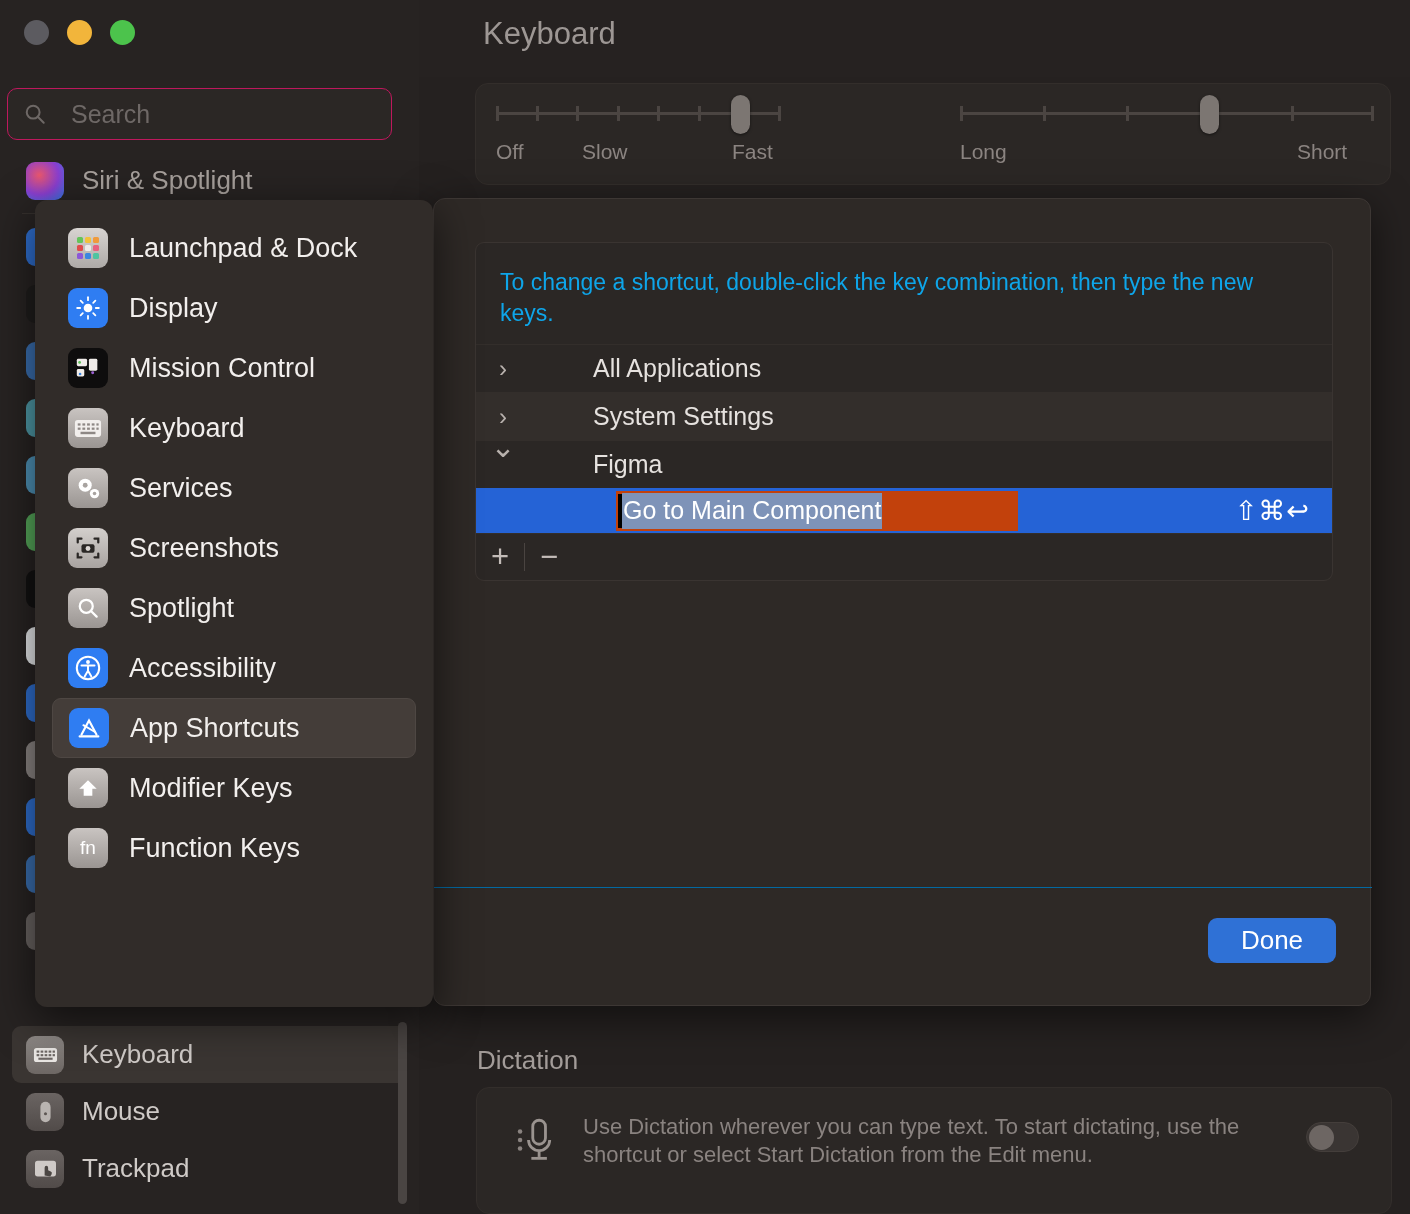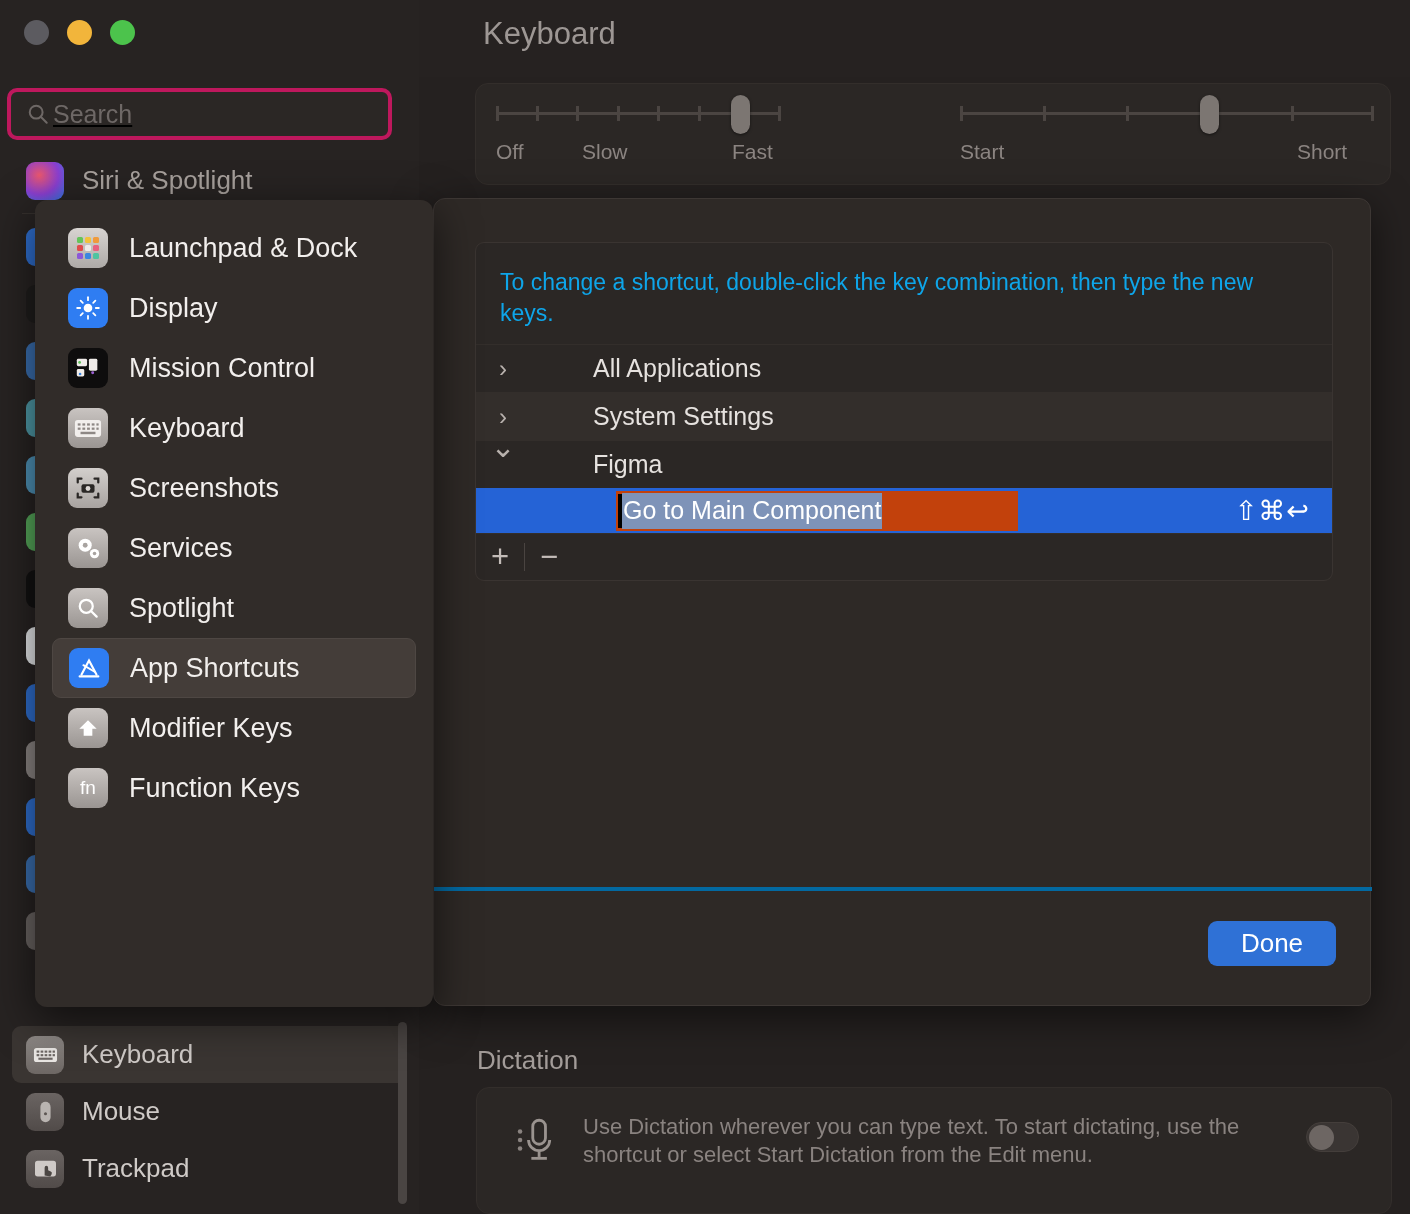--- a/index.html
+++ b/index.html
@@ -17,23 +17,23 @@
     background: #272322;
   }
   .titlebar-lights { position: absolute; left: 24px; top: 20px; display: flex; gap: 18px; }
   .light { width: 25px; height: 25px; border-radius: 50%; }
   .light.close  { background: #5c5b60; }
   .light.min    { background: #f2b53b; }
   .light.max    { background: #4cc34c; }
 
   .search-box {
     position: absolute; left: 7px; top: 88px; width: 385px; height: 52px;
-    border: 4px solid #be185d; border-radius: 10px;
+    border: 1px solid #be185d; border-radius: 10px;
     background: #2b2725;
-    display: flex; align-items: center; padding-left: 16px; gap: 4px; text-decoration: underline;
+    display: flex; align-items: center; padding-left: 16px; gap: 25px;
   }
   .search-ico { width: 22px; height: 22px; flex: 0 0 22px; }
   .search-ph { color: #6e6866; font-size: 25px; }
 
   .sidebar-scroller { position: absolute; left: 0; top: 148px; width: 419px; height: 1066px; overflow: hidden; }
   .side-row {
     display: flex; align-items: center; gap: 18px;
     height: 57px; margin: 0 12px; padding-left: 14px; border-radius: 9px;
   }
   .side-row.sel { background: #3a3532; }
@@ -97,21 +97,21 @@
 
   
   .sheet {
     position: absolute; left: 433px; top: 198px; width: 938px; height: 808px;
     background: #2e2926; border: 1px solid #3d3734; border-radius: 12px;
     box-shadow: 0 10px 40px rgba(0,0,0,.55);
   }
   .sheet-body { position: absolute; left: 0; top: 0; width: 938px; height: 690px; }
   .sheet-footer {
     position: absolute; left: 0; bottom: 0; width: 938px; height: 118px;
-    border-top: 4px solid #0369a1;
+    border-top: 1px solid #0369a1;
   }
   .done-btn {
     position: absolute; right: 36px; top: 30px; width: 128px; height: 45px;
     background: #2f71d6; border: none; border-radius: 9px;
     color: #ffffff; font-size: 26px; font-family: "Liberation Sans", sans-serif;
     cursor: pointer;
   }
 
   .shortcut-panel {
     position: absolute; left: 41px; top: 43px; width: 858px; height: 339px;
@@ -317,21 +317,21 @@
 
       <div class="slider-wrap" style="left:484px; top:8px; width:400px;">
         <div class="track" style="left:0; width:414px;"></div>
         <div class="tick" style="left:0"></div>
           <div class="tick" style="left:83px"></div>
         <div class="tick" style="left:166px"></div>
           <div class="tick" style="left:248px"></div>
         <div class="tick" style="left:331px"></div>
           <div class="tick" style="left:411px"></div>
         <div class="knob" style="left:240px;"></div>
-        <span class="slabel" style="left:0;">Start</span>
+        <span class="slabel" style="left:0;">Long</span>
         <span class="slabel" style="left:337px;">Short</span>
       </div>
     </div>
 
     <div class="dictation-title" style="left:58px; top:1045px;">Dictation</div>
     <div class="card dict-card">
       <span class="dict-ico">
         <svg viewBox="0 0 30 34" width="44" height="48">
           <g fill="#8a8380">
               <circle cx="3" cy="11" r="1.6"></circle>
@@ -457,55 +457,65 @@
                 <rect x="14" y="9" width="3" height="2.4"></rect>
                 <rect x="19" y="9" width="3" height="2.4"></rect>
                 <rect x="24" y="9" width="2.4" height="2.4"></rect>
                 <rect x="7" y="13.5" width="16" height="2.6"></rect>
               </g>
             </svg>
           </span>
           <span class="pop-lbl">Keyboard</span>
         </div>
         <div class="pop-row">
+          <span class="pico" style="background:linear-gradient(#c9c4c1,#9a9592)">
+            <svg viewBox="0 0 30 30" width="28" height="28">
+              <g fill="#ffffff">
+                <circle cx="12" cy="12" r="7"></circle>
+                <circle cx="22" cy="21" r="5"></circle>
+              </g>
+              <circle cx="12" cy="12" r="2.6" fill="#a8a3a0"></circle>
+              <circle cx="22" cy="21" r="1.9" fill="#a8a3a0"></circle>
+            </svg>
+          </span>
+          <span class="pop-lbl">Services</span>
+        </div>
+        <div class="pop-row">
           <span class="pico" style="background:linear-gradient(#d3cfcc,#a8a3a0)">
             <svg viewBox="0 0 30 30" width="28" height="28">
               <g stroke="#2a2725" stroke-width="2.4" fill="none" stroke-linecap="round">
                 <path d="M4 9 V5 h4"></path>
                 <path d="M22 5 h4 v4"></path>
                 <path d="M26 21 v4 h-4"></path>
                 <path d="M8 25 H4 v-4"></path>
               </g>
               <rect x="8" y="11" width="14" height="9" rx="2" fill="#2a2725"></rect>
               <circle cx="15" cy="15.5" r="2.6" fill="#ddd8d5"></circle>
             </svg>
           </span>
           <span class="pop-lbl">Screenshots</span>
         </div>
         <div class="pop-row">
           <span class="pico" style="background:linear-gradient(#c9c4c1,#9a9592)">
-            <svg viewBox="0 0 30 30" width="28" height="28">
-              <g fill="#ffffff">
-                <circle cx="12" cy="12" r="7"></circle>
-                <circle cx="22" cy="21" r="5"></circle>
-              </g>
-              <circle cx="12" cy="12" r="2.6" fill="#a8a3a0"></circle>
-              <circle cx="22" cy="21" r="1.9" fill="#a8a3a0"></circle>
-            </svg>
-          </span>
-          <span class="pop-lbl">Services</span>
-        </div>
-        <div class="pop-row">
-          <span class="pico" style="background:linear-gradient(#c9c4c1,#9a9592)">
             <svg viewBox="0 0 30 30" width="26" height="26" fill="none" stroke="#ffffff" stroke-width="2.6">
               <circle cx="13" cy="13" r="7.5"></circle>
               <line x1="19" y1="19" x2="25" y2="25" stroke-linecap="round"></line>
             </svg>
           </span>
           <span class="pop-lbl">Spotlight</span>
+        </div>
+        <div class="pop-row">
+          <span class="pico" style="background:#2f7df2">
+            <svg viewBox="0 0 30 30" width="28" height="28">
+              <circle cx="15" cy="15" r="12" fill="none" stroke="#fff" stroke-width="2.2"></circle>
+              <circle cx="15" cy="8.6" r="2.1" fill="#fff"></circle>
+              <path d="M8 12.4 h14 M15 12 v6 M15 18 l-3.6 6 M15 18 l3.6 6" stroke="#fff" stroke-width="2.1" stroke-linecap="round" fill="none"></path>
+            </svg>
+          </span>
+          <span class="pop-lbl">Accessibility</span>
         </div>
         <div class="pop-row sel">
           <span class="pico" style="background:#2f7df2">
             <svg viewBox="0 0 30 30" width="28" height="28">
               <path d="M7 22 L15 7 L23 22" fill="none" stroke="#fff" stroke-width="2.3" stroke-linecap="round"></path>
               <line x1="5" y1="24" x2="25" y2="24" stroke="#fff" stroke-width="2.3" stroke-linecap="round"></line>
               <line x1="9" y1="12" x2="21" y2="19" stroke="#fff" stroke-width="2.1" stroke-linecap="round"></line>
             </svg>
           </span>
           <span class="pop-lbl">App Shortcuts</span>

